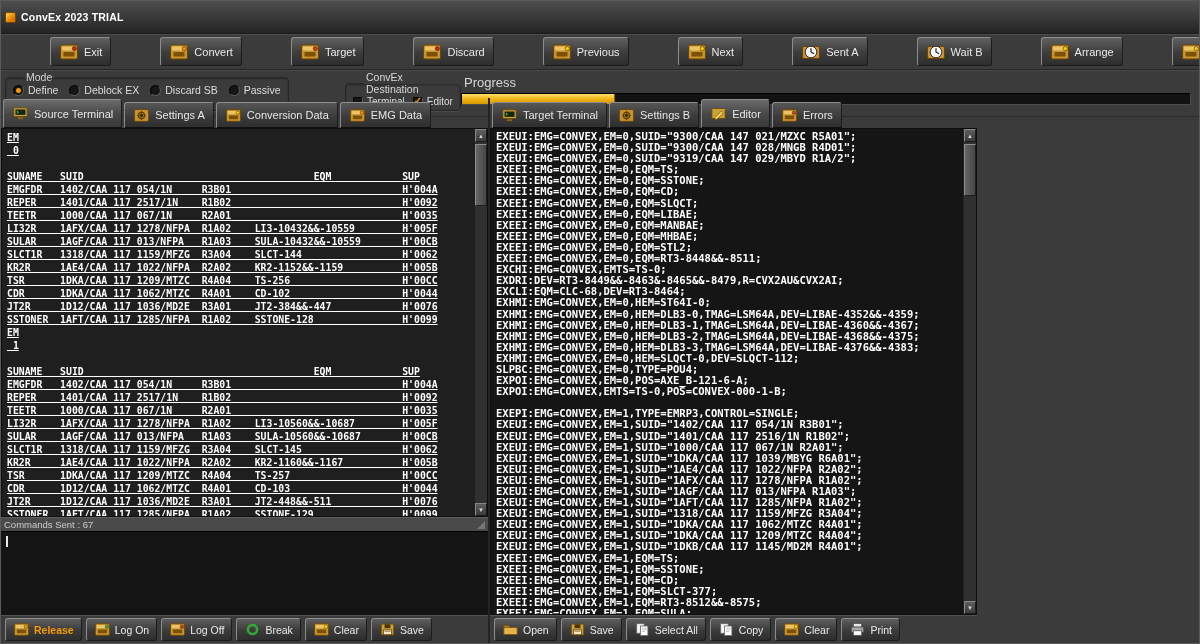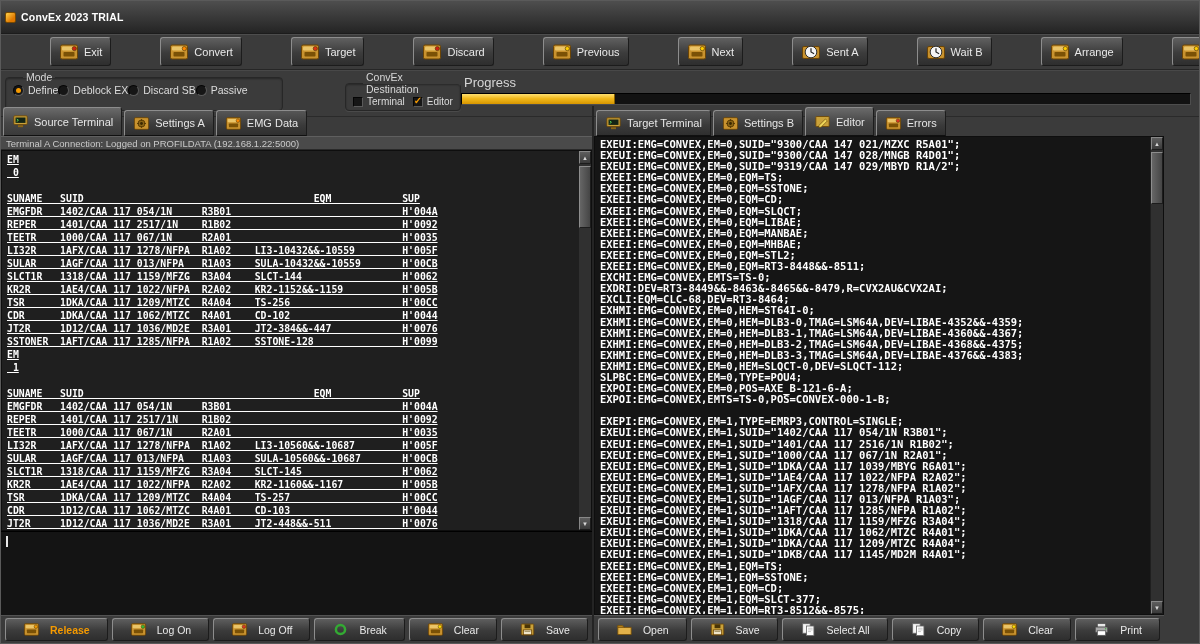--- a/index.html
+++ b/index.html
@@ -28,39 +28,39 @@
   .tb-btn .icon svg{ width:20px; height:18px; }
 
   
   .controls-row{ position:relative; height:47px; border-bottom:1px solid #2a2a2a; box-shadow:inset 0 1px 0 #484848;}
   fieldset.groupbox{ position:absolute; border:1px solid #272727; border-radius:4px;
     box-shadow:0 1px 0 rgba(255,255,255,.08), inset 0 1px 2px rgba(0,0,0,.35);
     color:#d6d6d6; }
   fieldset.groupbox legend{ font-size:10.5px; color:#d6d6d6; padding:0 3px; margin-left:17px;}
   .mode-box{ left:4px; top:1px; width:278px; height:40px;}
   .out-box{ left:344px; top:1px; width:98px; height:40px;}
-  .opts{ display:flex; align-items:center; padding:1px 7px;}
+  .opts{ display:flex; align-items:center; gap:11px; padding:1px 7px;}
   .opt{ display:inline-flex; align-items:center; gap:4px; cursor:pointer; }
   .opt-label{ font-size:10.5px; color:#dcdcdc; white-space:nowrap;}
   .out-box .opt-label{ font-size:10px; }
   .radio{ width:11px; height:11px; border-radius:50%; background:#161616;
     border:1px solid; border-color:#050505 #5a5a5a #5a5a5a #050505; position:relative;}
   .radio.sel::after{ content:""; position:absolute; left:2px; top:2px; width:5px; height:5px;
     border-radius:50%; background:#f59a00;}
   .check{ width:10px; height:10px; background:#161616;
     border:1px solid; border-color:#050505 #5a5a5a #5a5a5a #050505; position:relative;}
   .check.on::after{ content:"✓"; position:absolute; left:0px; top:-3px; color:#f59a00; font-size:10px; font-weight:bold;}
   .progress-label{ position:absolute; left:463px; top:5px; font-size:13px; color:#d6d6d6;}
   .progress-track{ position:absolute; left:460px; top:23px; width:730px; height:12px;
     background:#121212; border:1px solid; border-color:#000 #4d4d4d #4d4d4d #000;}
   .progress-fill{ height:100%; background:linear-gradient(#ffe070,#f2b91c 45%,#d79600);
     border-right:1px solid #8a6200;}
 
   
-  .main{ position:absolute; left:0; top:105px; width:976px; bottom:0; display:flex;justify-content:space-between;}
+  .main{ position:absolute; left:0; top:97px; width:976px; bottom:0; display:flex;justify-content:space-between;}
   .panel{ display:flex; flex-direction:column; height:100%;}
   .panel.left{ width:600px; border-right:2px solid #242424;}
   .panel.right{ width:598px; }
 
   .tabs{ height:30px; display:flex; align-items:flex-end; gap:2px; padding:2px 2px 0 2px;}
   .tab{ height:26px; display:inline-flex; align-items:center; gap:5px; padding:0 8px;
     background:linear-gradient(#565656,#3a3a3a 60%,#2f2f2f);
     border:1px solid; border-color:#8d8d8d #1c1c1c #101010 #8d8d8d; border-radius:3px 3px 0 0;
     color:#e6e6e6; font-size:11px; cursor:pointer; white-space:nowrap;}
   .tab.active{ height:29px; background:linear-gradient(#6a6a6a,#464646 55%,#3a3a3a); }
@@ -89,21 +89,21 @@
   .thumb-right{ top:2px; height:52px; }
 
   .cmd-bar{ height:14px; background:#4a4a4a; border-top:1px solid #5f5f5f;
     color:#cccccc; font-size:9.5px; display:flex; align-items:center; justify-content:space-between; padding:0 3px;}
   .grip{ width:0; height:0; border-left:8px solid transparent; border-bottom:8px solid #9a9a9a; opacity:.55;}
   .cmd-input{ height:84px; background:#141414; border-top:1px solid #000; position:relative; cursor:text;}
   .caret{ position:absolute; left:5px; top:4px; width:2px; height:11px; background:#e8e8e8;}
 
   .btn-row{ height:28px; display:flex; align-items:center; gap:4px; padding:0 4px;
     background:#3b3b3b; border-top:1px solid #525252;}
-  .sm-btn{ height:23px; display:inline-flex; align-items:center; gap:10px; padding:0 17px;
+  .sm-btn{ height:23px; display:inline-flex; align-items:center; gap:4px; padding:0 7px;
     background:linear-gradient(#5e5e5e,#3b3b3b 55%,#2e2e2e);
     border:1px solid; border-color:#8d8d8d #1c1c1c #1c1c1c #8d8d8d; border-radius:3px;
     color:#e9e9e9; font-size:10.5px; font-family:inherit; cursor:pointer; white-space:nowrap;}
   .sm-btn .icon svg{ width:17px; height:15px; }
 </style>
 </head>
 <body>
 
 <div class="window">
 
@@ -312,29 +312,37 @@
               </svg>
             </span>
             <span>Settings A</span>
           </div>
           <div class="tab">
             <span class="icon">
               <svg viewBox="0 0 20 18">
                 <rect x="1.5" y="2" width="17" height="14" rx="1.5" fill="#c8922e" stroke="#6b4405"></rect>
                 <rect x="3" y="3.5" width="14" height="4" rx="1" fill="#eac468"></rect>
                 <rect x="4.5" y="9" width="11" height="4.5" rx="0.8" fill="#7a5106"></rect>
+                <circle cx="15.3" cy="5.6" r="2.1" fill="#ffcc00" stroke="#4a3000" stroke-width="0.6"></circle>
+              </svg>
+            </span>
+            <span>Conversion Data</span>
+          </div>
+          <div class="tab">
+            <span class="icon">
+              <svg viewBox="0 0 20 18">
+                <rect x="1.5" y="2" width="17" height="14" rx="1.5" fill="#c8922e" stroke="#6b4405"></rect>
+                <rect x="3" y="3.5" width="14" height="4" rx="1" fill="#eac468"></rect>
+                <rect x="4.5" y="9" width="11" height="4.5" rx="0.8" fill="#7a5106"></rect>
                 <circle cx="15.3" cy="5.6" r="2.1" fill="#ff8800" stroke="#4a3000" stroke-width="0.6"></circle>
               </svg>
             </span>
             <span>EMG Data</span>
           </div>
         </div>
-      <div class="conn-bar">
-        <span>Terminal A Connection: Logged on PROFILDATA (192.168.1.22:5000)</span>
-      </div>
       <div class="term-wrap">
         <pre class="terminal" id="left-terminal">EM
  0
 
 SUNAME   SUID                                       EQM            SUP
 EMGFDR   1402/CAA 117 054/1N     R3B01                             H'004A
 REPER    1401/CAA 117 2517/1N    R1B02                             H'0092
 TEETR    1000/CAA 117 067/1N     R2A01                             H'0035
 LI32R    1AFX/CAA 117 1278/NFPA  R1A02    LI3-10432&amp;&amp;-10559        H'005F
 SULAR    1AGF/CAA 117 013/NFPA   R1A03    SULA-10432&amp;&amp;-10559       H'00CB
@@ -366,20 +374,24 @@
 EMGFDR   9000/CAA 140 001        R7A01                             H'0034
 EDEXR    1400 063       R1B01
 LIBAER   9300/CAA 147 071/MNGC   R1D01    LIBAE-7                  H'006A</pre>
         <div class="vscroll">
           <div class="sb-btn">▲</div>
           <div class="sb-track">
             <div class="sb-thumb thumb-left"></div>
           </div>
           <div class="sb-btn">▼</div>
         </div>
+      </div>
+      <div class="cmd-bar">
+        <span>Commands Sent :  67</span>
+        <span class="grip"></span>
       </div>
       <div class="cmd-input">
         <span class="caret"></span>
       </div>
       <div class="btn-row" id="left-buttons">
           <button class="sm-btn">
             <span class="icon">
               <svg viewBox="0 0 20 18">
                 <rect x="1.5" y="2" width="17" height="14" rx="1.5" fill="#c8922e" stroke="#6b4405"></rect>
                 <rect x="3" y="3.5" width="14" height="4" rx="1" fill="#eac468"></rect>

